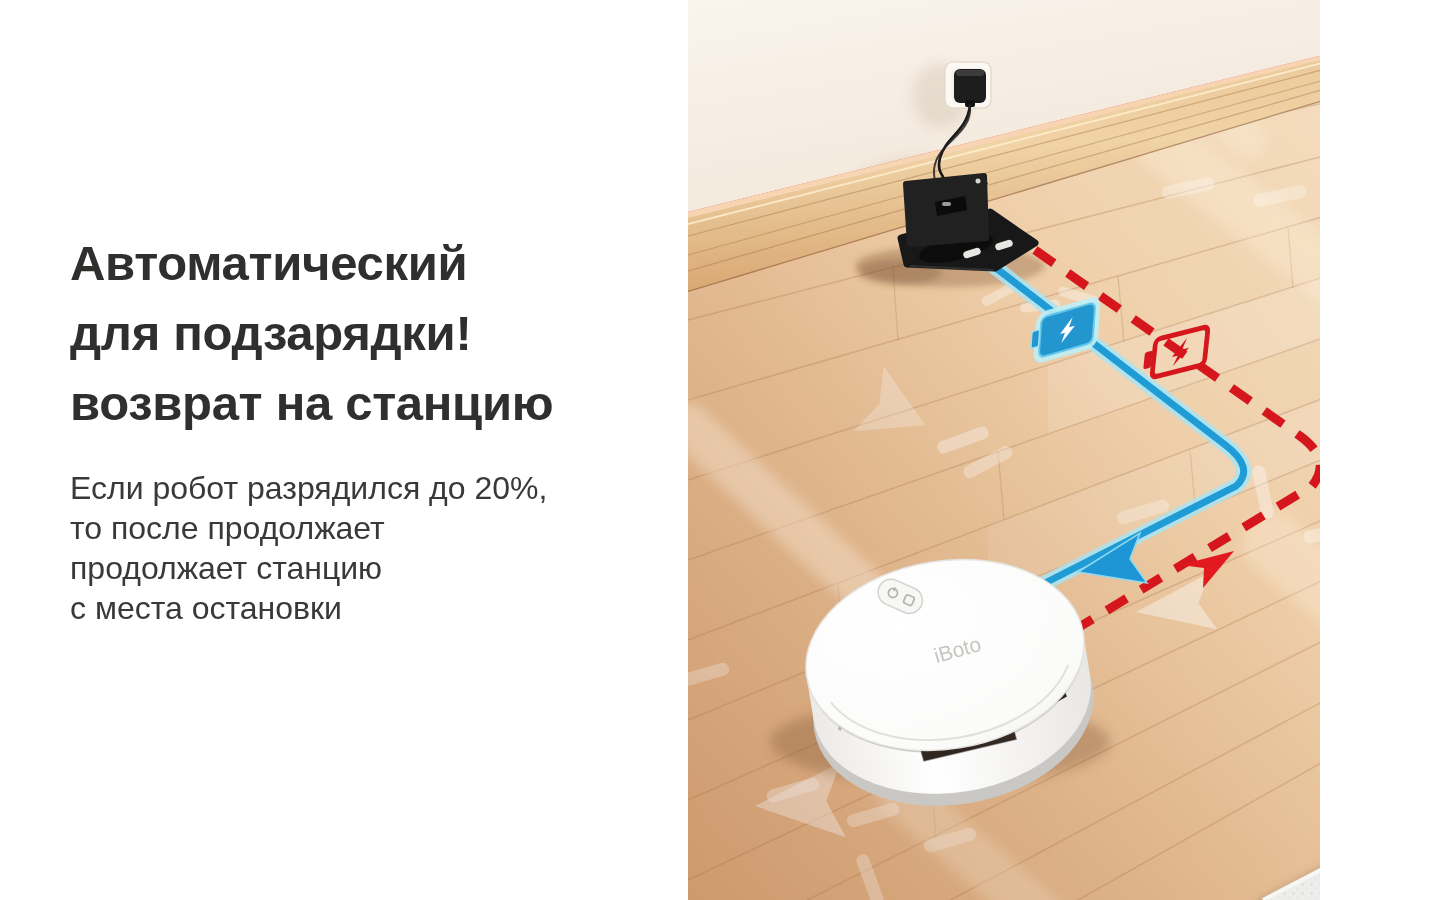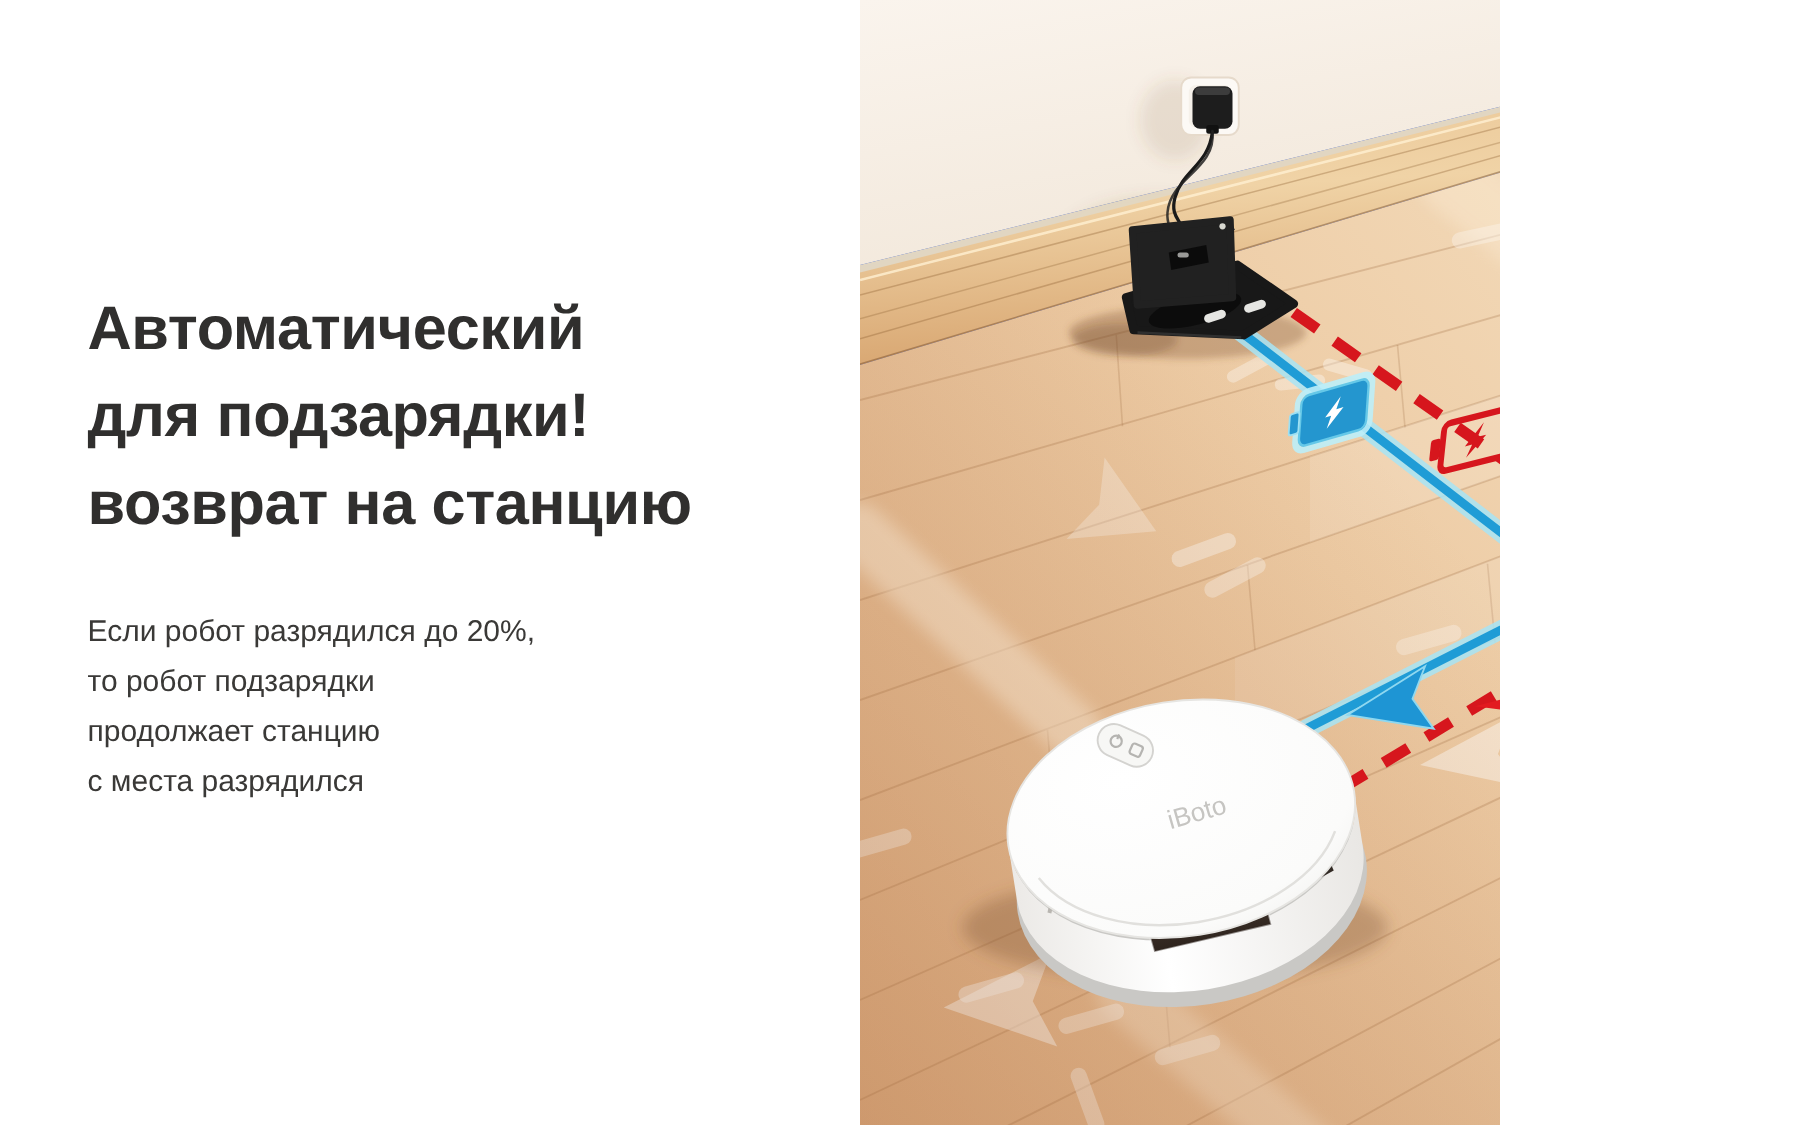--- a/index.html
+++ b/index.html
@@ -1,41 +1,41 @@
 <!DOCTYPE html>
 <html><head>
 <meta charset="utf-8">
 <style>
   html,body{margin:0;padding:0;background:#fff;}
-  .page{position:relative;width:1200px;height:900px;background:#1d4ed8;overflow:hidden;
+  .page{position:relative;width:1320px;height:900px;background:#ef4444;overflow:hidden;
         font-family:"Liberation Sans",sans-serif;}
   .text-panel{position:absolute;left:0;top:0;width:688px;height:900px;background:#ffffff;}
   .headline{position:absolute;left:70px;top:228px;font-weight:700;font-size:49px;line-height:70px;
             color:#302f2e;letter-spacing:-0.3px;white-space:nowrap;}
-  .body-copy{position:absolute;left:70px;top:486px;font-weight:400;font-size:24px;line-height:40px;
+  .body-copy{position:absolute;left:70px;top:468px;font-weight:400;font-size:32px;line-height:40px;
              color:#3a3937;white-space:nowrap;}
   .photo{position:absolute;left:688px;top:0;width:752px;height:900px;}
   svg{display:block;}
 </style>
 </head>
 <body>
 
 <div class="page">
 
   <div class="text-panel">
     <div class="headline">
       <div>Автоматический</div>
       <div>для подзарядки!</div>
       <div>возврат на станцию</div>
     </div>
     <div class="body-copy">
       <div>Если робот разрядился до 20%,</div>
-      <div>то робот подзарядки</div>
+      <div>то после продолжает</div>
       <div>продолжает станцию</div>
-      <div>с места разрядился</div>
+      <div>с места остановки</div>
     </div>
   </div>
 
   <div class="photo">
   <svg width="752" height="900" viewBox="0 0 752 900">
     <defs>
       <linearGradient id="wallGrad" x1="0" y1="0" x2="0.6" y2="1">
         <stop offset="0" stop-color="#faf4ed"></stop>
             <stop offset="1" stop-color="#f1e6d8"></stop>
       </linearGradient>

